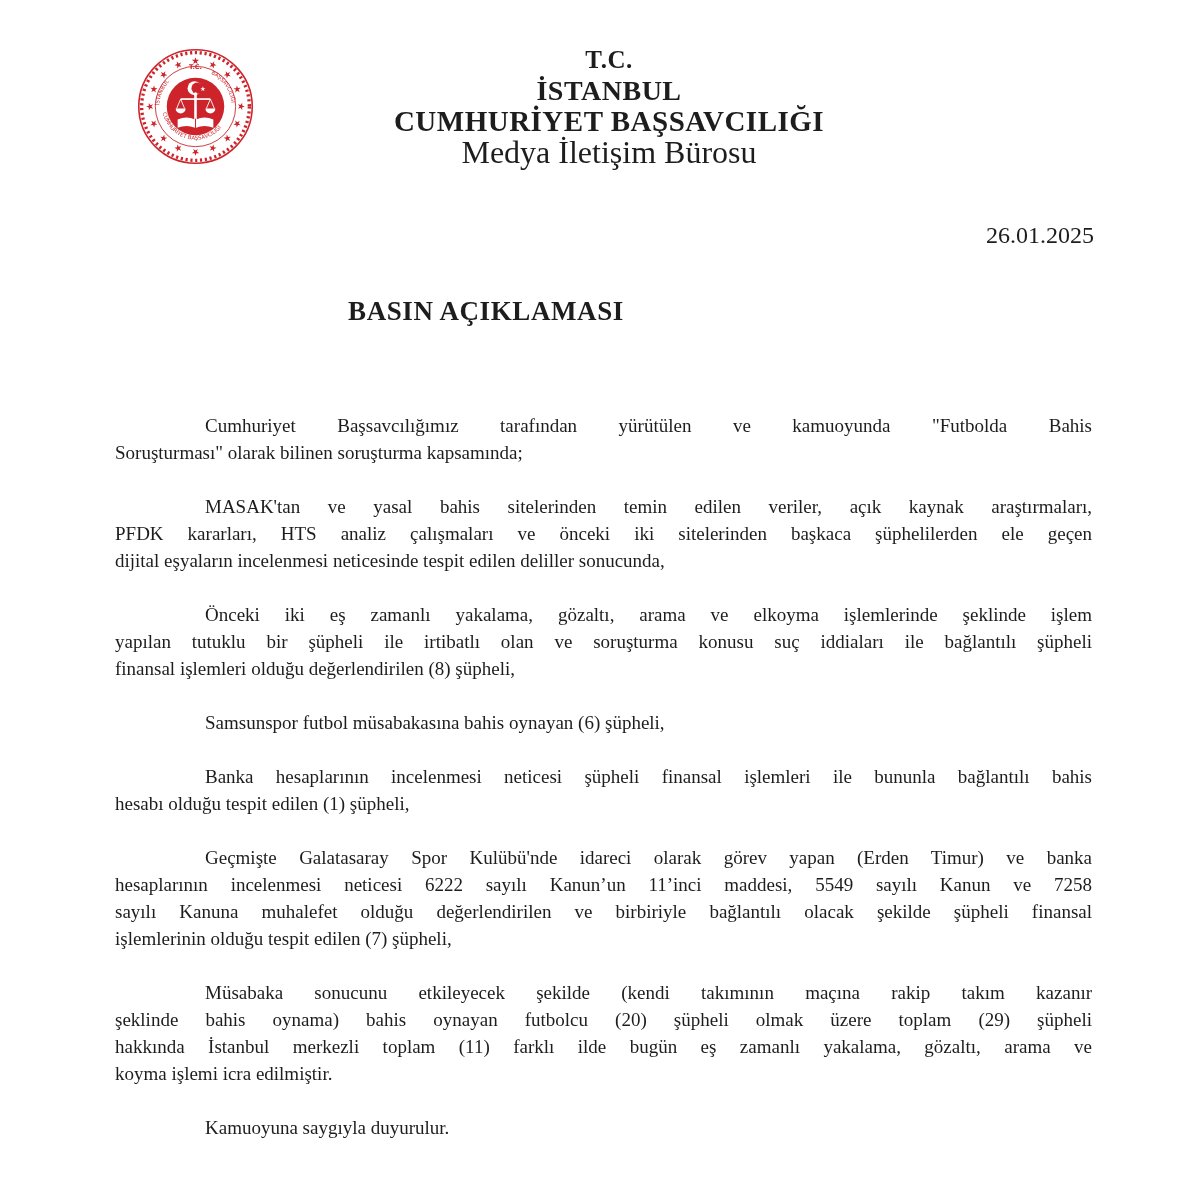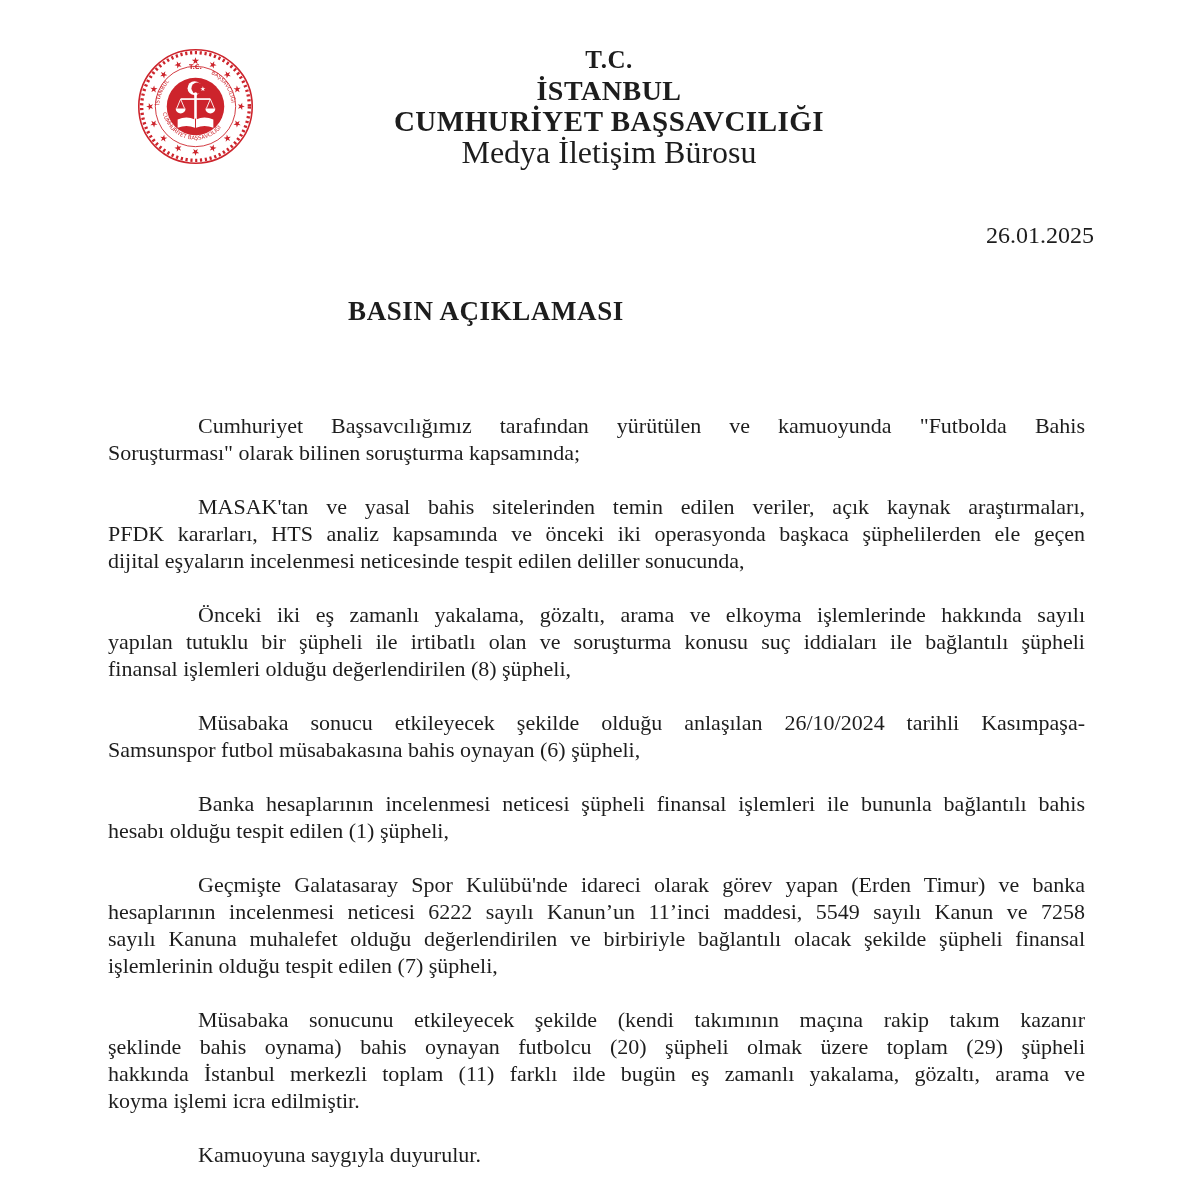--- a/index.html
+++ b/index.html
@@ -32,22 +32,22 @@
     font-size:24px;
   }
 
   .doc-title {
     position:absolute; top:296px; left:0; width:960px;
     padding-left:12px; box-sizing:border-box;
     text-align:center; font-size:27px; font-weight:bold; letter-spacing:0.6px;
   }
 
   .body-text {
-    position:absolute; left:108px; top:412px; width:977px;
-    font-size:22px; line-height:27px;
+    position:absolute; left:115px; top:412px; width:977px;
+    font-size:19px; line-height:27px;
   }
   .body-text p { margin:0 0 27px 0; }
   .ln { display:block; text-align:justify; text-align-last:justify; white-space:normal; }
   .ln:first-child { text-indent:90px; }
   .ln:last-child  { text-align-last:left; }
 </style>
 </head>
 <body>
 
 <div class="page">
@@ -130,30 +130,29 @@
 
   <div class="doc-title">BASIN AÇIKLAMASI</div>
 
   <div class="body-text">
     <p>
       <span class="ln">Cumhuriyet Başsavcılığımız tarafından yürütülen ve kamuoyunda "Futbolda Bahis</span>
       <span class="ln">Soruşturması" olarak bilinen soruşturma kapsamında;</span>
     </p>
     <p>
       <span class="ln">MASAK'tan ve yasal bahis sitelerinden temin edilen veriler, açık kaynak araştırmaları,</span>
-      <span class="ln">PFDK kararları, HTS analiz kapsamında ve önceki iki operasyonda başkaca şüphelilerden ele geçen</span>
+      <span class="ln">PFDK kararları, HTS analiz çalışmaları ve önceki iki sitelerinden başkaca şüphelilerden ele geçen</span>
       <span class="ln">dijital eşyaların incelenmesi neticesinde tespit edilen deliller sonucunda,</span>
     </p>
     <p>
-      <span class="ln">Önceki iki eş zamanlı yakalama, gözaltı, arama ve elkoyma işlemlerinde hakkında sayılı</span>
+      <span class="ln">Önceki iki eş zamanlı yakalama, gözaltı, arama ve elkoyma işlemlerinde şeklinde işlem</span>
       <span class="ln">yapılan tutuklu bir şüpheli ile irtibatlı olan ve soruşturma konusu suç iddiaları ile bağlantılı şüpheli</span>
       <span class="ln">finansal işlemleri olduğu değerlendirilen (8) şüpheli,</span>
     </p>
     <p>
-      <span class="ln">Müsabaka sonucu etkileyecek şekilde olduğu anlaşılan 26/10/2024 tarihli Kasımpaşa-</span>
       <span class="ln">Samsunspor futbol müsabakasına bahis oynayan (6) şüpheli,</span>
     </p>
     <p>
       <span class="ln">Banka hesaplarının incelenmesi neticesi şüpheli finansal işlemleri ile bununla bağlantılı bahis</span>
       <span class="ln">hesabı olduğu tespit edilen (1) şüpheli,</span>
     </p>
     <p>
       <span class="ln">Geçmişte Galatasaray Spor Kulübü'nde idareci olarak görev yapan (Erden Timur) ve banka</span>
       <span class="ln">hesaplarının incelenmesi neticesi 6222 sayılı Kanun’un 11’inci maddesi, 5549 sayılı Kanun ve 7258</span>
       <span class="ln">sayılı Kanuna muhalefet olduğu değerlendirilen ve birbiriyle bağlantılı olacak şekilde şüpheli finansal</span>

